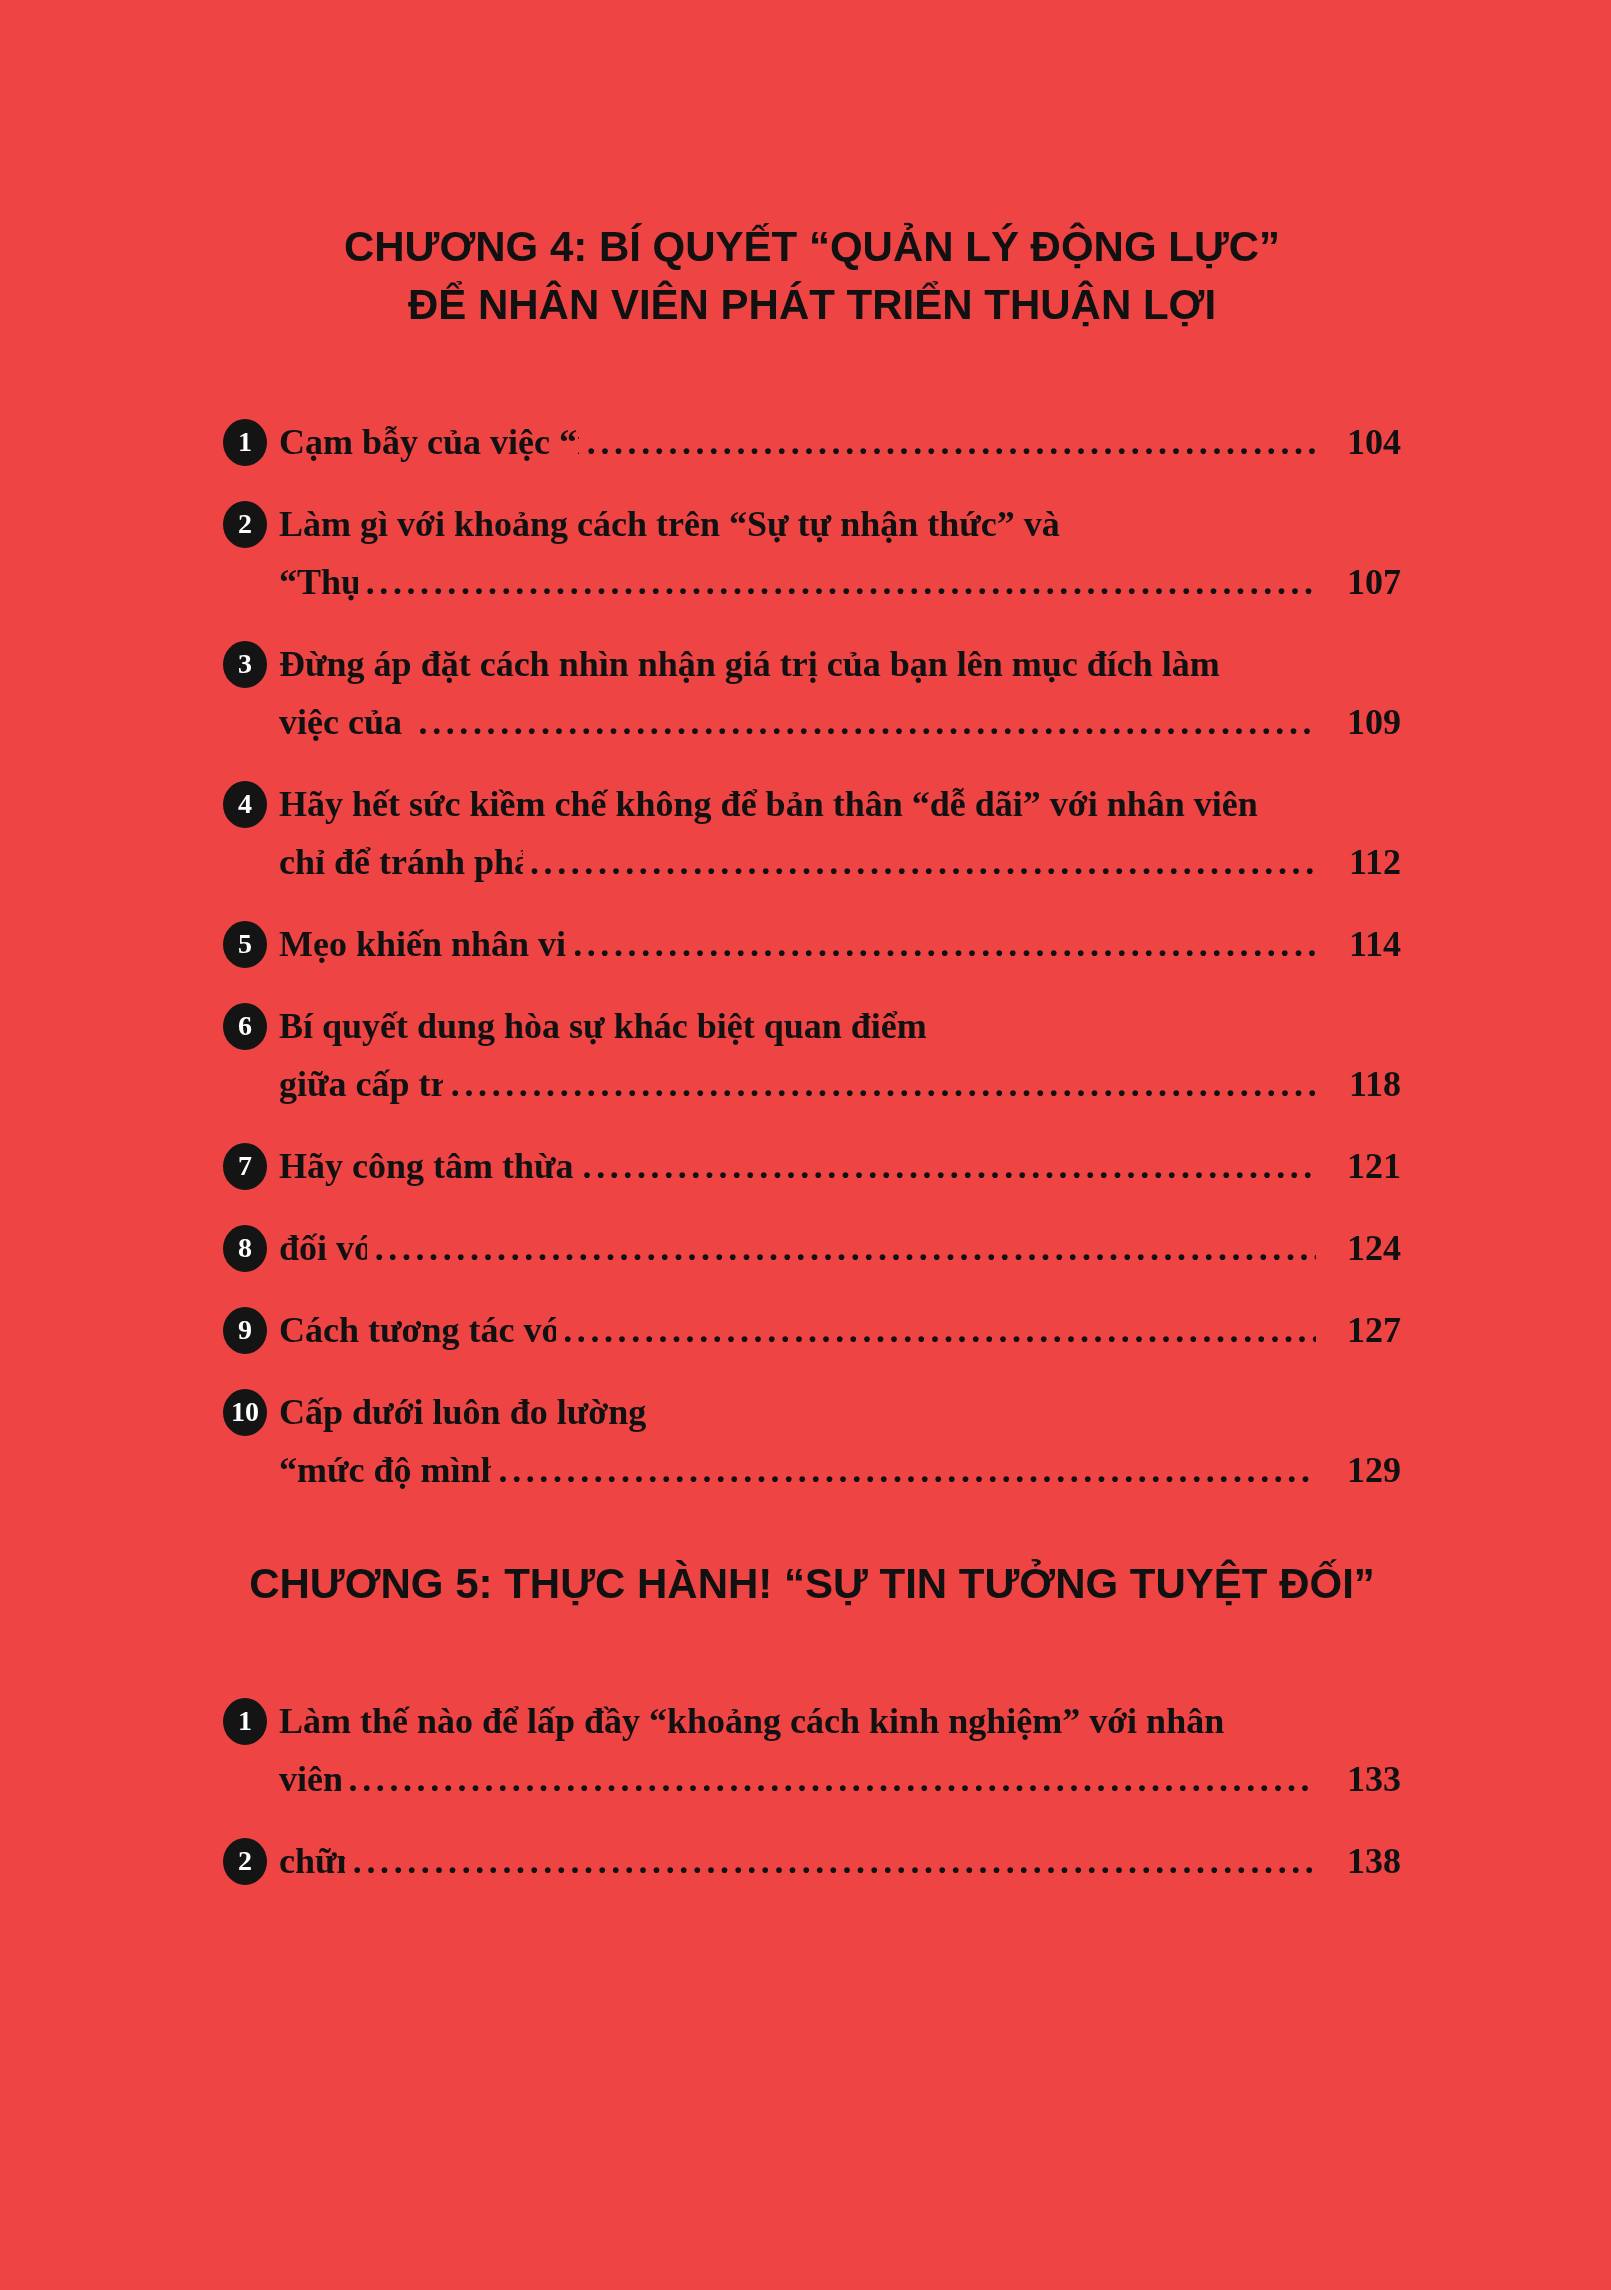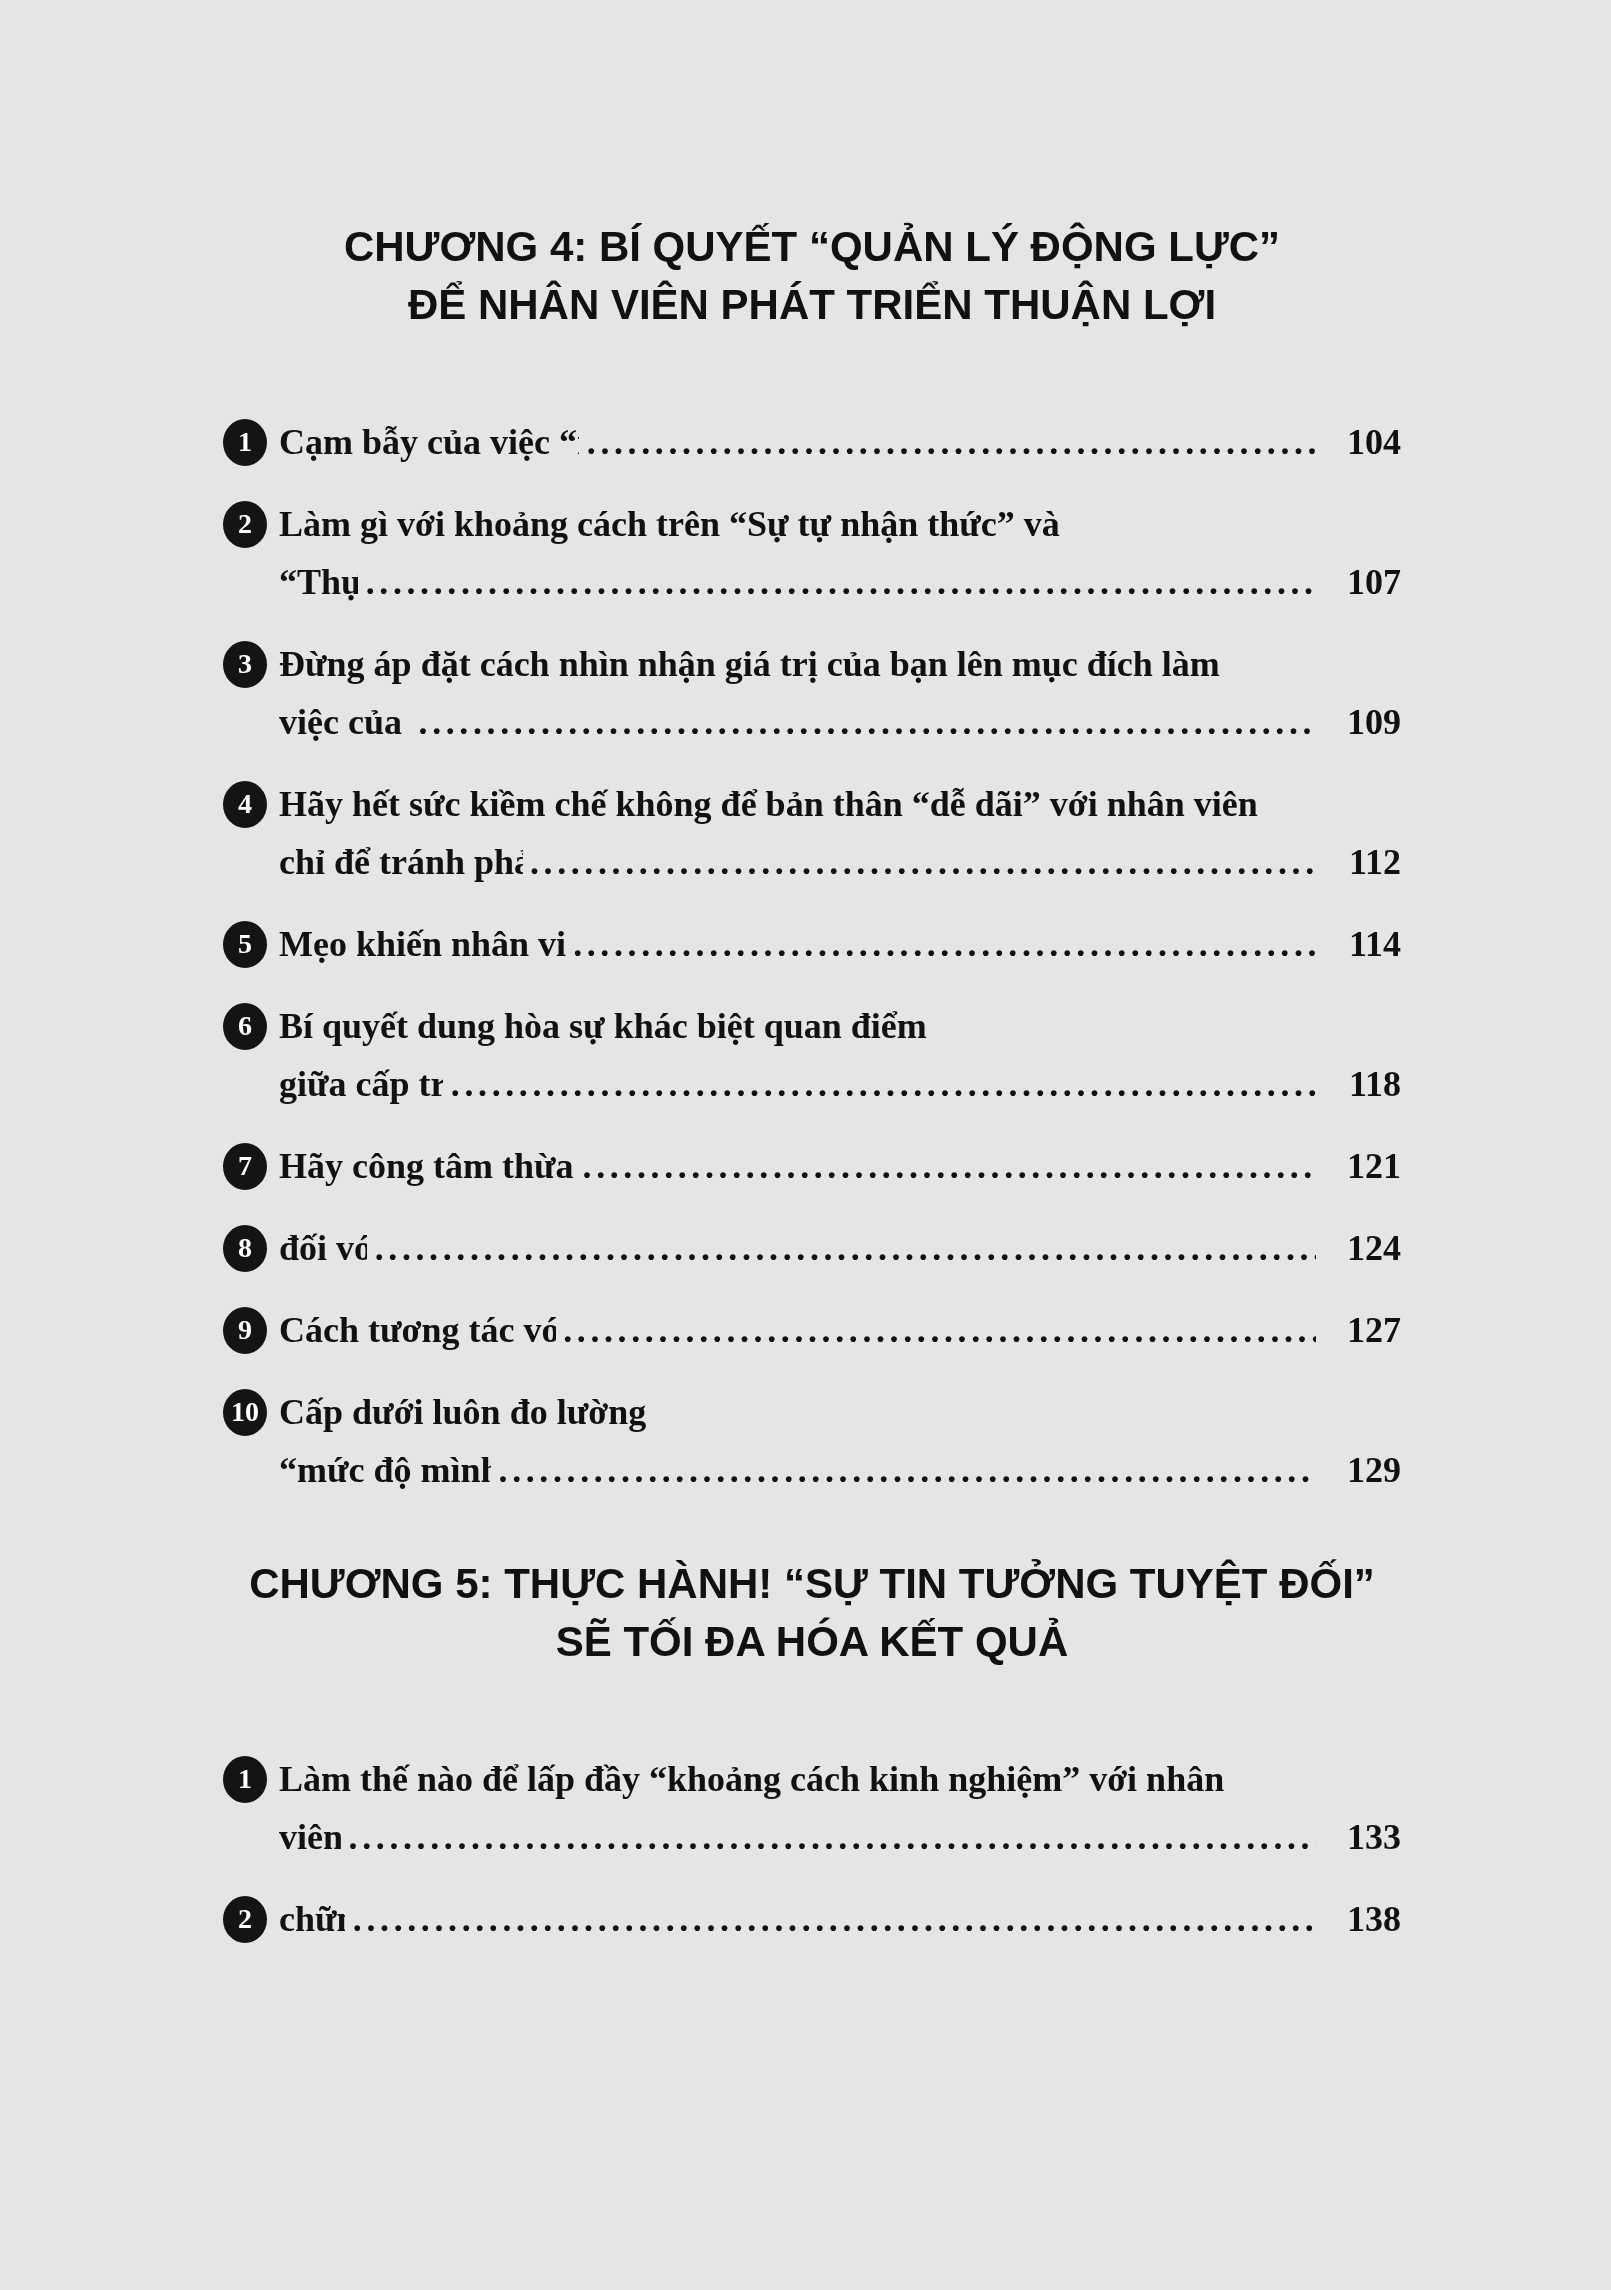--- a/index.html
+++ b/index.html
@@ -5,21 +5,21 @@
   html, body {
     margin: 0;
     padding: 0;
     background: #ffffff;
   }
   .page {
     position: relative;
     width: 1611px;
     height: 2290px;
     box-sizing: border-box;
-    background: #e5e5e5;
+    background: #ef4444;
     padding: 218px 210px 93px 223px;
     color: #111111;
     font-family: "Liberation Serif", serif;
     font-weight: 700;
     overflow: hidden;
   }
   .section { display: block; }
   .section + .section { margin-top: 56px; }
 
   .heading {
@@ -210,21 +210,20 @@
               <span class="page-num">129</span>
             </div>
           </div>
   </div>
 </div>
   </section>
 
   <section class="section">
     <h1 class="heading">
       <span class="heading-line">CHƯƠNG 5: THỰC HÀNH! “SỰ TIN TƯỞNG TUYỆT ĐỐI”</span>
-      <span class="heading-line">SẼ TỐI ĐA HÓA KẾT QUẢ</span>
     </h1>
     <div class="entries">
   <div class="entry">
     <div class="badge">1</div>
     <div class="lines">
             <div class="line"><span class="line-text">Làm thế nào để lấp đầy “khoảng cách kinh nghiệm” với nhân</span></div>
             <div class="line last">
               <span class="line-text">viên mới</span>
               <span class="dots"></span>
               <span class="page-num">133</span>

